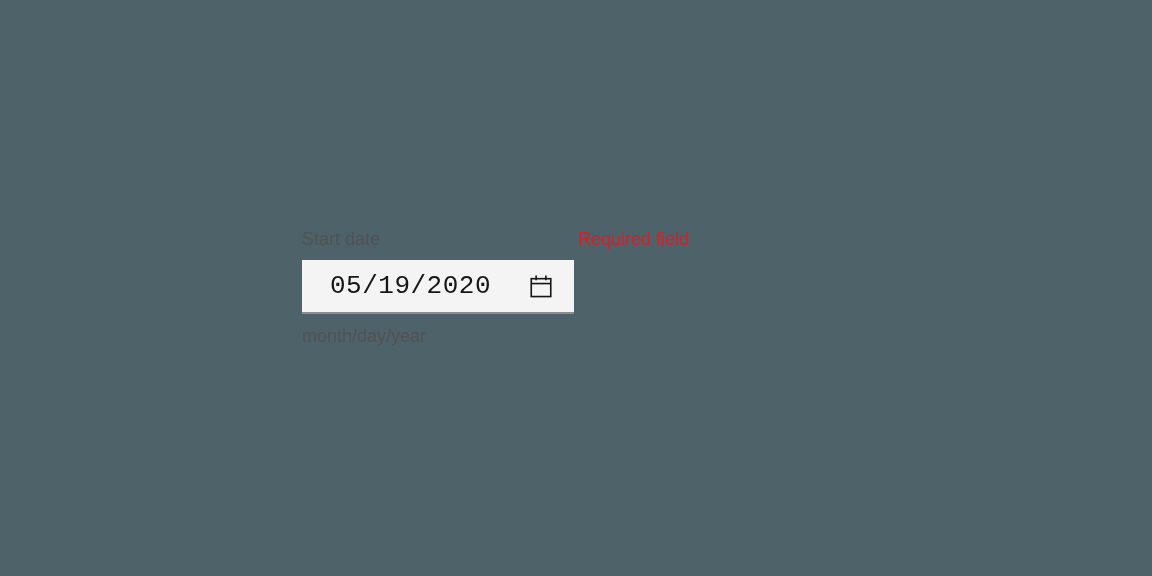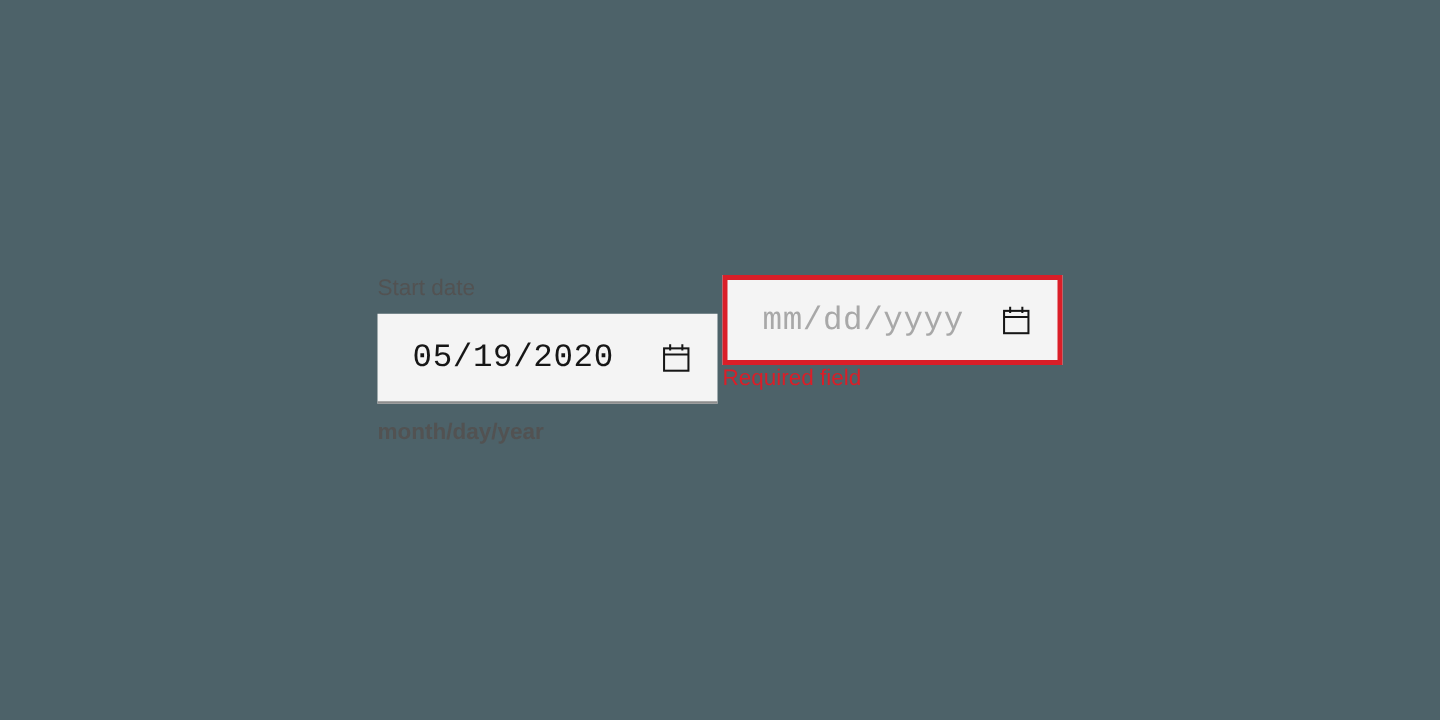--- a/index.html
+++ b/index.html
@@ -26,21 +26,21 @@
       width: 272px;
     }
     .field-label {
       font-size: 18px;
       color: #525252;
       margin-bottom: 10px;
       font-weight: 400;
     }
     .input-wrapper {
       background: #f4f4f4;
-      height: 72px;
+      height: 54px;
       display: flex;
       align-items: center;
       padding: 0 20px 0 28px;
       border-bottom: 2px solid #8d8d8d;
       position: relative;
     }
     .input-wrapper.error {
       border: 4px solid #da1e28;
       border-bottom: 4px solid #da1e28;
     }
@@ -60,21 +60,21 @@
     .calendar-icon {
       width: 26px;
       height: 26px;
       flex-shrink: 0;
       margin-left: 10px;
     }
     .helper-text {
       font-size: 18px;
       color: #525252;
       margin-top: 12px;
-      font-weight: 700;
+      font-weight: 400;
     }
     .error-text {
       font-size: 18px;
       color: #da1e28;
       margin-top: 0;
       font-weight: 400;
     }
   </style>
 </head>
 <body>
@@ -89,25 +89,16 @@
         <rect x="4" y="7" width="24" height="22"></rect>
         <line x1="4" y1="13" x2="28" y2="13"></line>
         <line x1="10" y1="3" x2="10" y2="9"></line>
         <line x1="22" y1="3" x2="22" y2="9"></line>
       </svg>
     </div>
     <div class="helper-text">month/day/year</div>
   </div>
 
   <div class="date-field">
-    <div class="input-wrapper error">
-      <div class="date-text placeholder">mm/dd/yyyy</div>
-      <svg class="calendar-icon" viewBox="0 0 32 32" fill="none" stroke="#161616" stroke-width="2">
-        <rect x="4" y="7" width="24" height="22"></rect>
-        <line x1="4" y1="13" x2="28" y2="13"></line>
-        <line x1="10" y1="3" x2="10" y2="9"></line>
-        <line x1="22" y1="3" x2="22" y2="9"></line>
-      </svg>
-    </div>
     <div class="error-text">Required field</div>
   </div>
 
 </div>
 
 </body></html>

